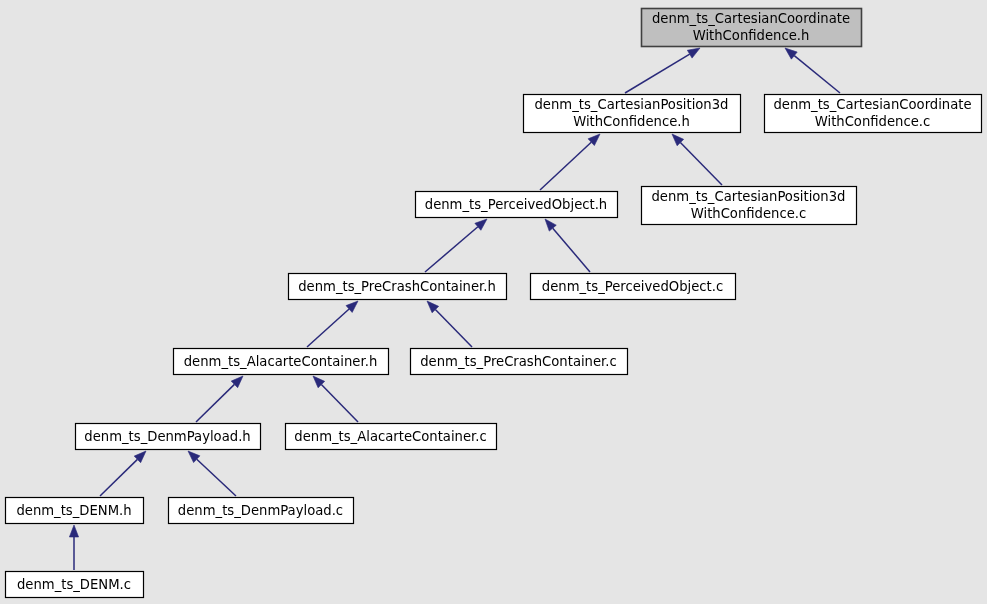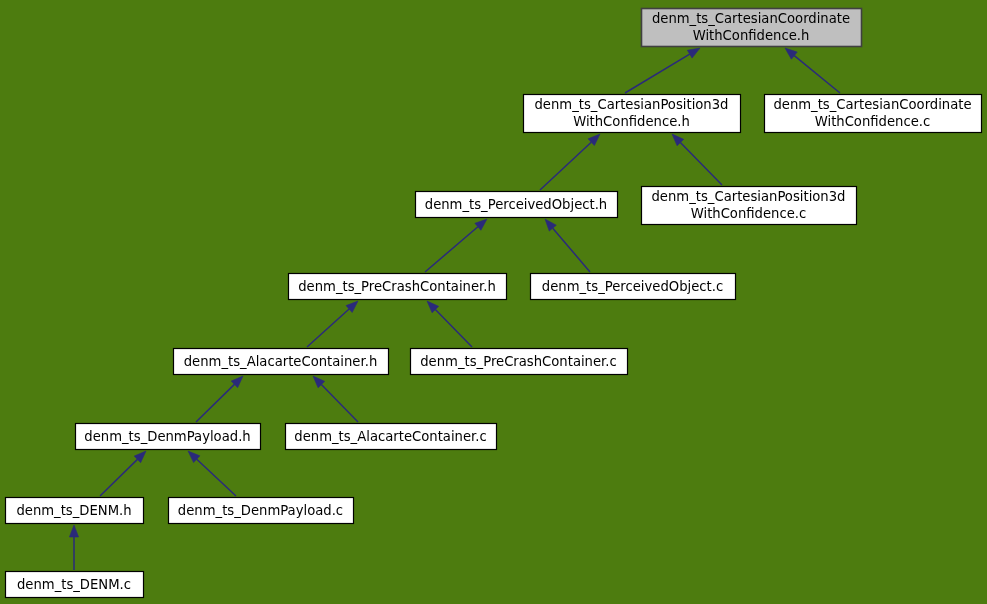--- a/index.html
+++ b/index.html
@@ -5,21 +5,21 @@
 <style>
   html, body {
     margin: 0;
     padding: 0;
     background: #ffffff;
   }
   #diagram-root {
     position: relative;
     width: 987px;
     height: 604px;
-    background: #4d7c0f;
+    background: #e5e5e5;
     font-family: "DejaVu Sans", "Liberation Sans", sans-serif;
     overflow: hidden;
   }
   svg#graph-canvas {
     position: absolute;
     left: 0;
     top: 0;
     width: 987px;
     height: 604px;
   }

